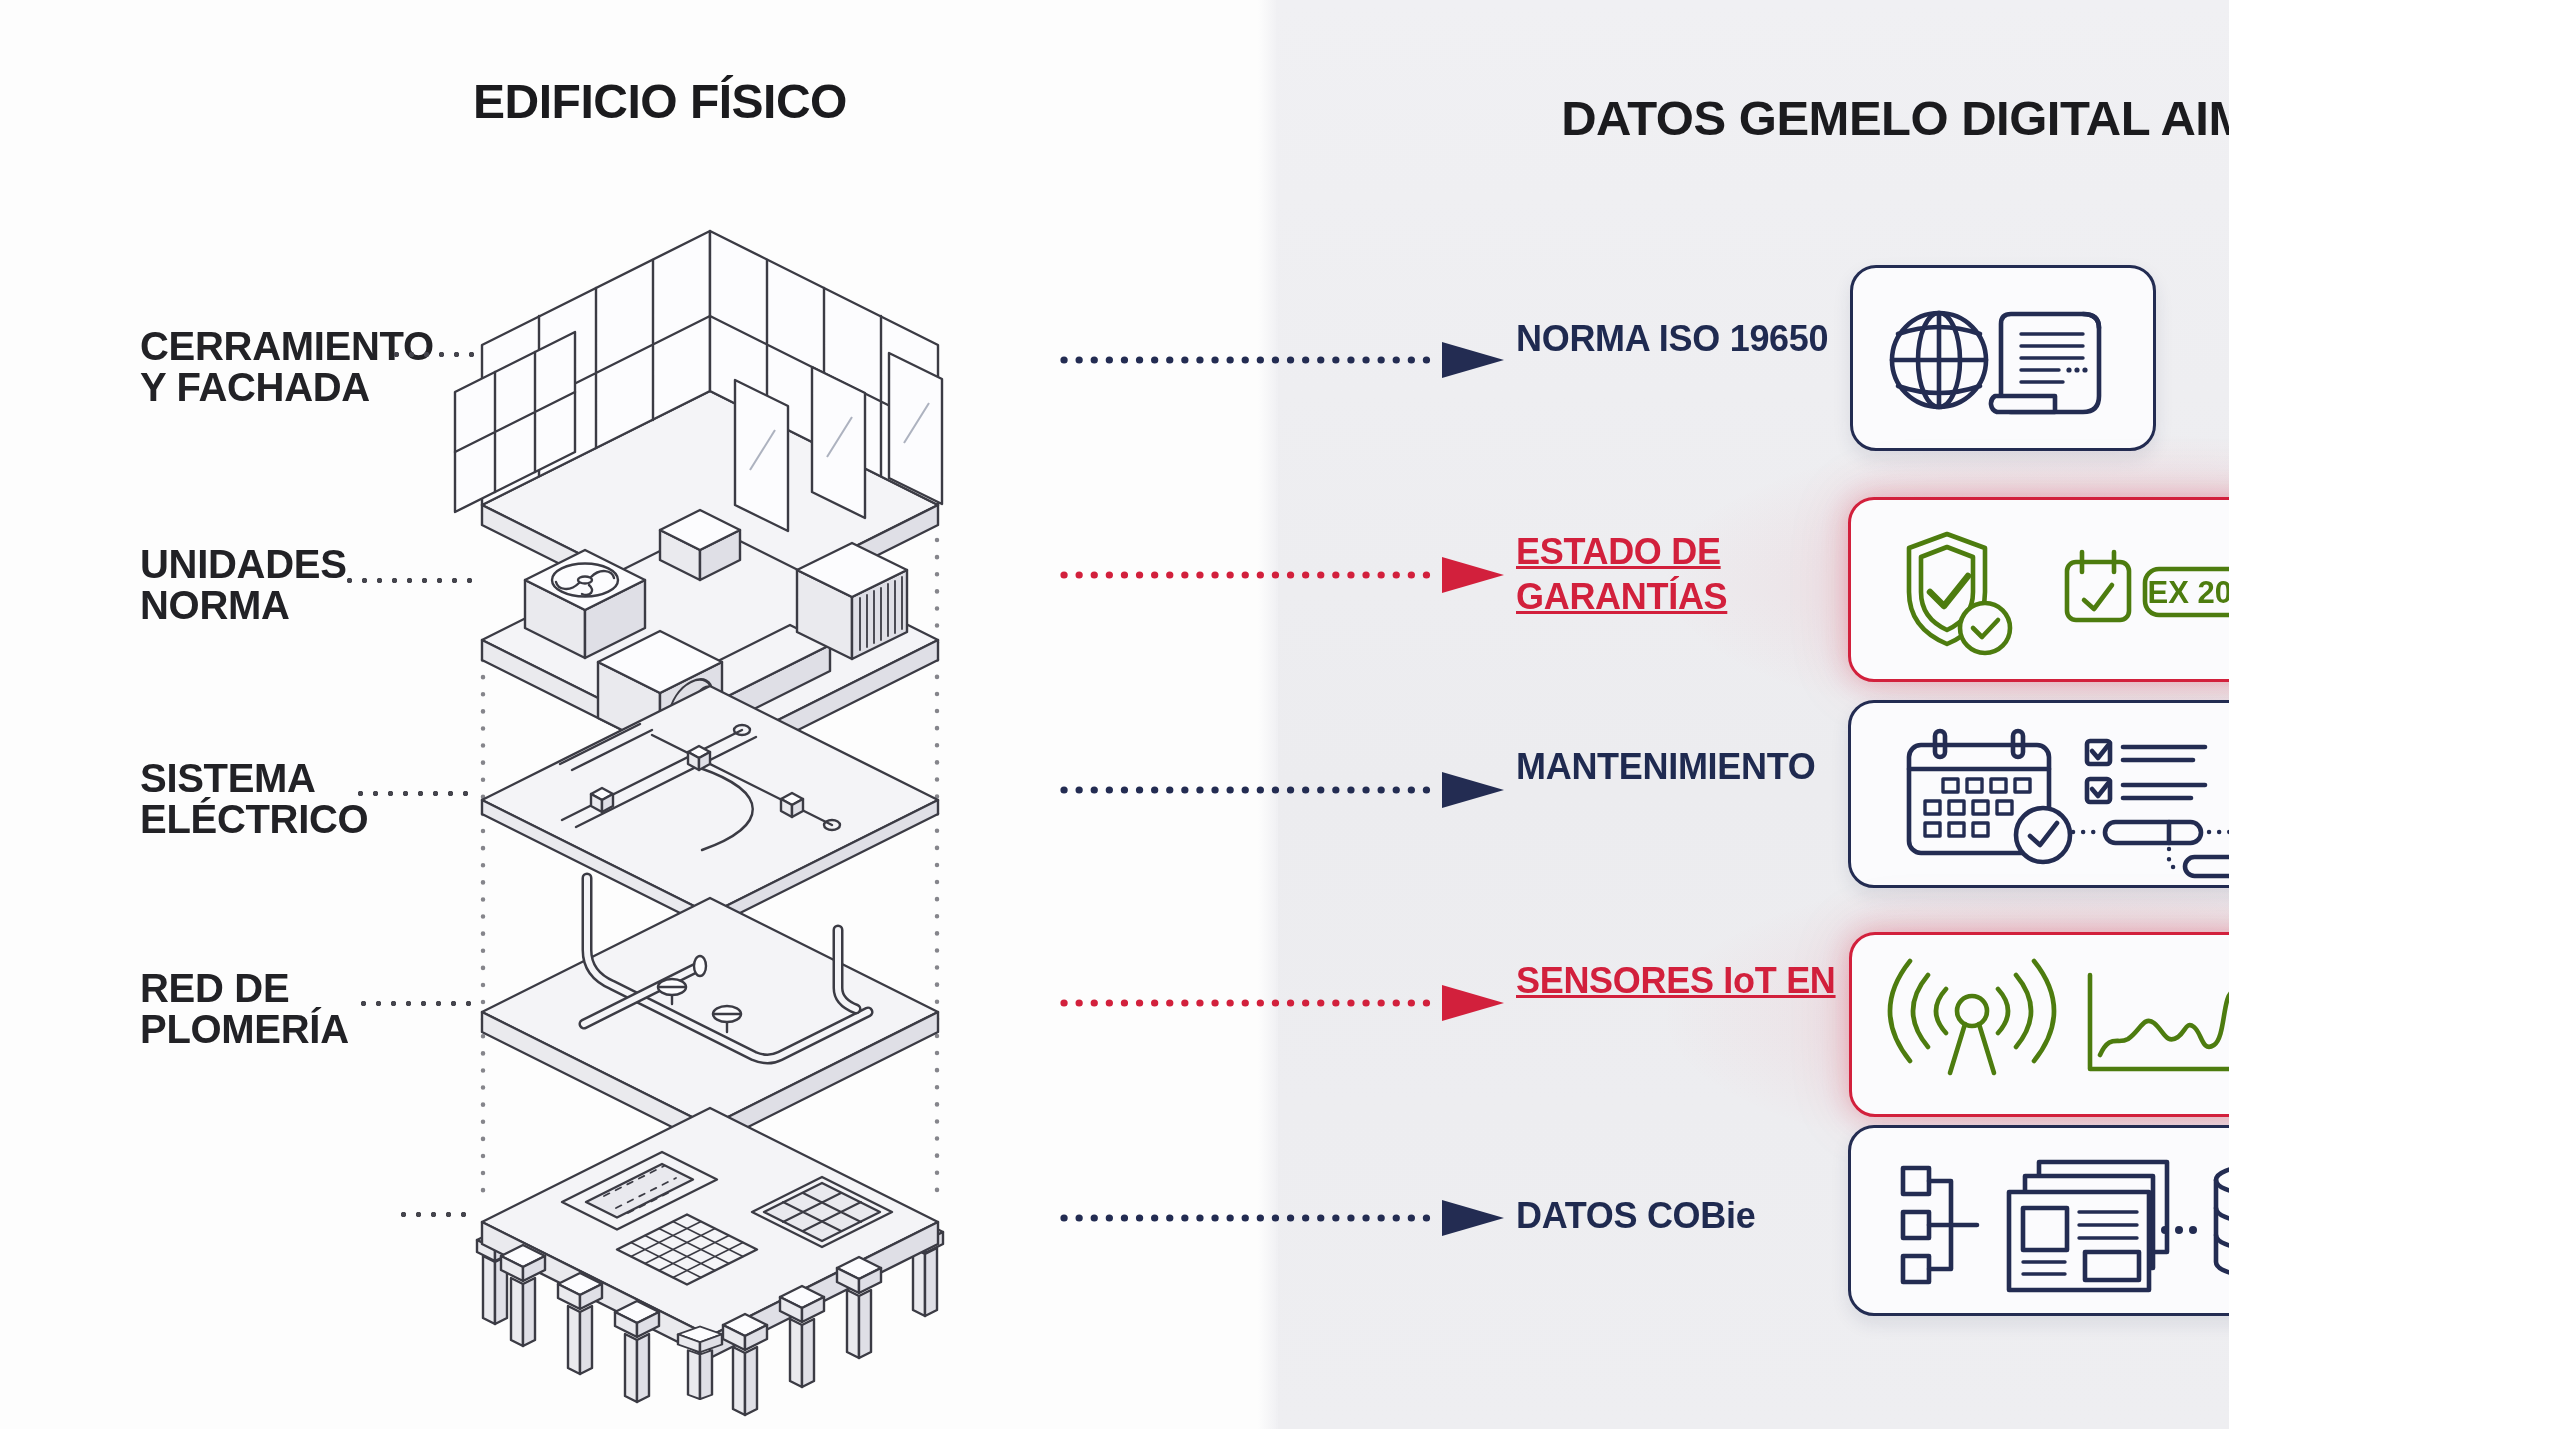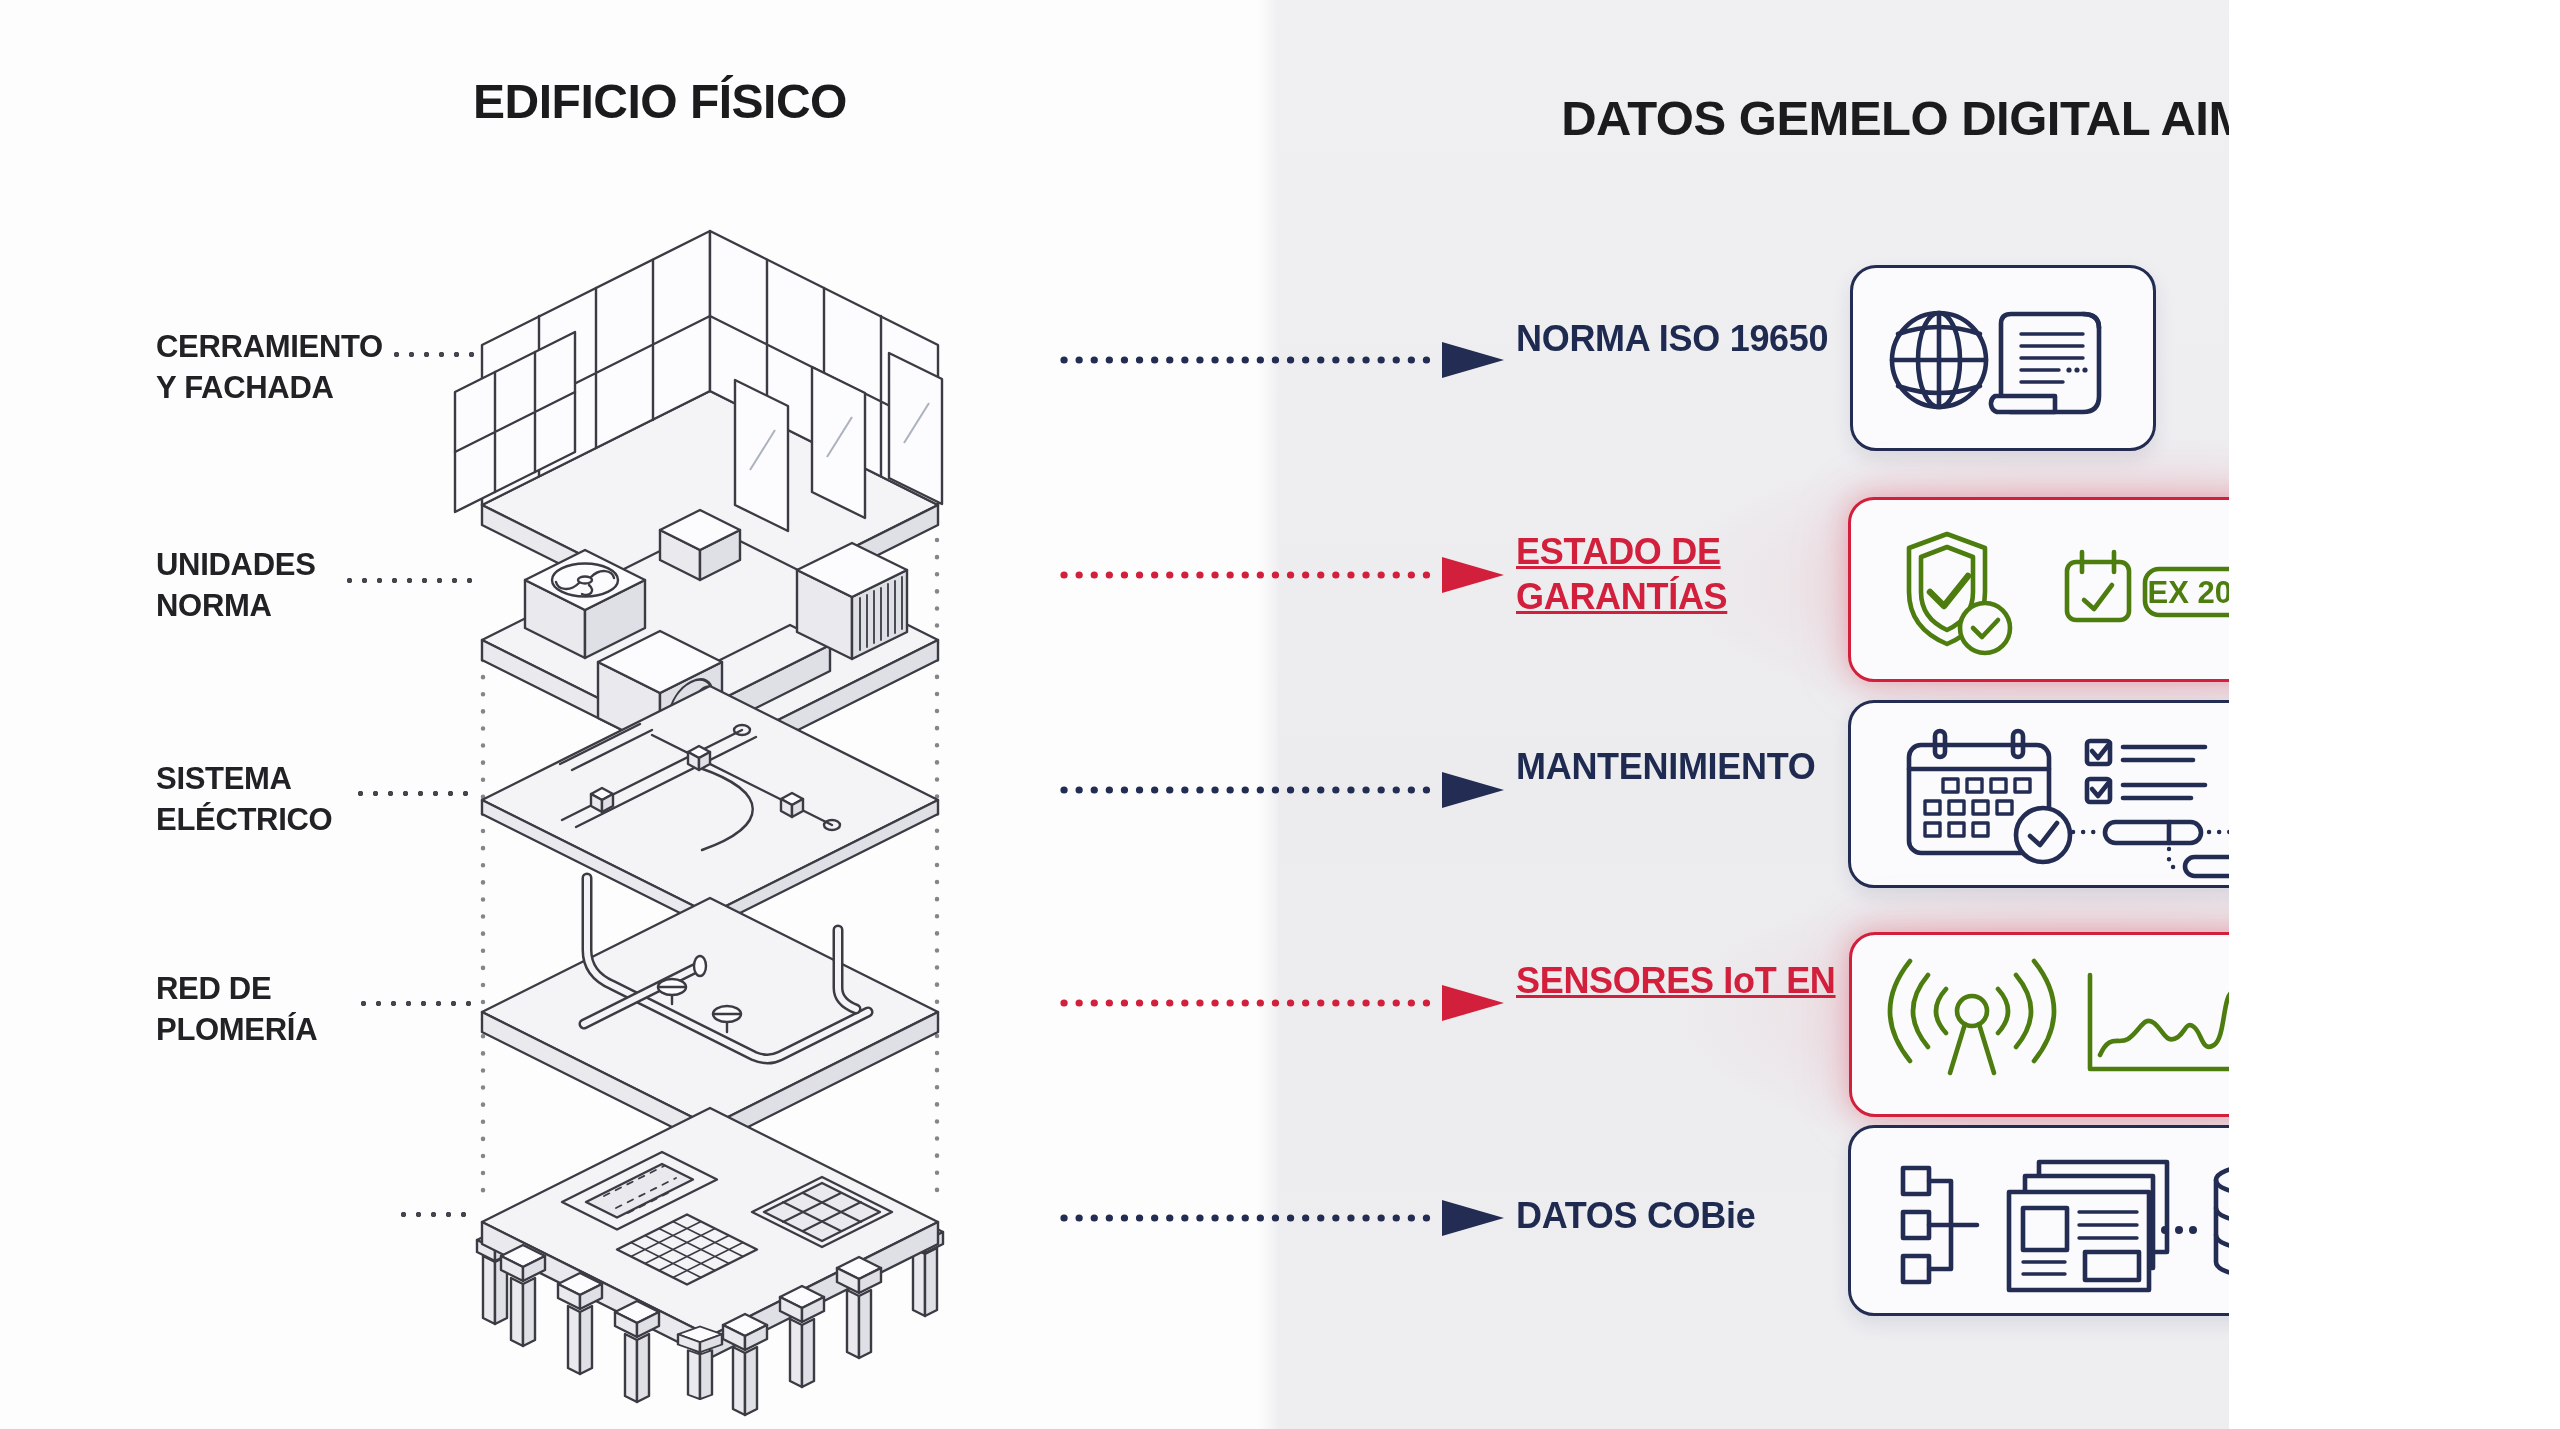--- a/index.html
+++ b/index.html
@@ -10,21 +10,21 @@
   .edge-fade{position:absolute;left:1258px;top:0;width:20px;height:1429px;
              background:linear-gradient(90deg,rgba(240,240,243,0),#f0f0f3);}
   .glow{position:absolute;border-radius:50%;pointer-events:none;}
   .glow.red1{left:1660px;top:430px;width:860px;height:300px;
              background:radial-gradient(closest-side,rgba(218,42,64,.13),rgba(218,42,64,0));}
   .glow.red2{left:1660px;top:865px;width:860px;height:300px;
              background:radial-gradient(closest-side,rgba(218,42,64,.13),rgba(218,42,64,0));}
   .title{position:absolute;font-weight:700;color:#1b1b1e;letter-spacing:-.5px;text-align:center;}
   .title.left{left:330px;top:74px;width:660px;font-size:48px;}
   .title.right{left:1500px;top:90px;width:810px;font-size:49px;}
-  .layer-label{position:absolute;left:156px;width:330px;font-weight:700;font-size:31px;
+  .layer-label{position:absolute;left:140px;width:330px;font-weight:700;font-size:40px;
                line-height:41px;color:#222226;letter-spacing:-.3px;}
   .leader{position:absolute;height:7px;
           background-image:radial-gradient(circle at 3.5px 3.5px,#45454d 2.5px,rgba(0,0,0,0) 3px);
           background-size:15px 7px;background-repeat:repeat-x;}
   .arrow{position:absolute;width:470px;height:46px;}
   .rlabel{position:absolute;left:1516px;width:330px;font-weight:700;font-size:36px;
           line-height:45px;letter-spacing:-.3px;}
   .rlabel.navy{color:#1f2a50;}
   .rlabel.red{color:#d2203c;text-decoration:underline;}
   .card{position:absolute;background:#fbfbfd;border-radius:26px;}

